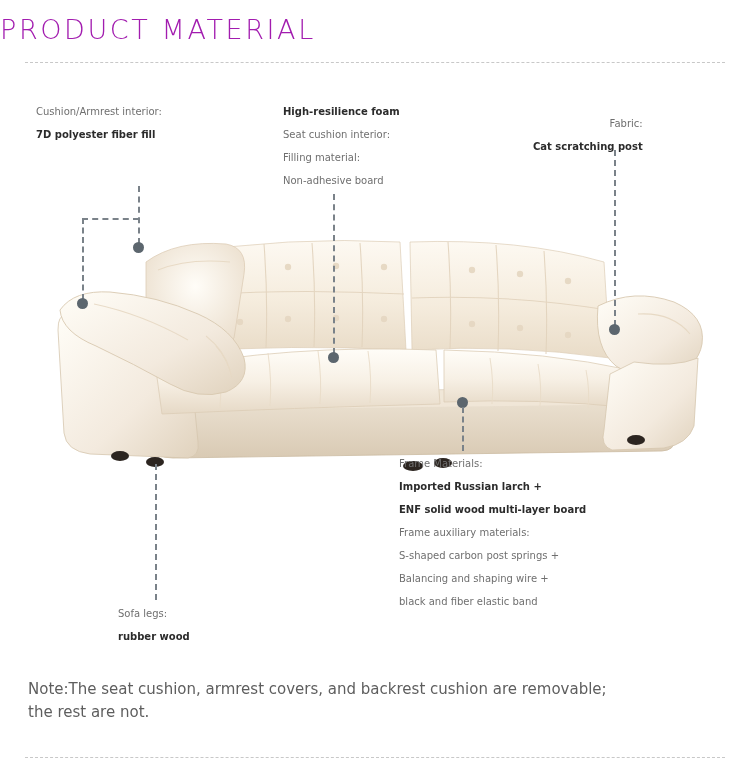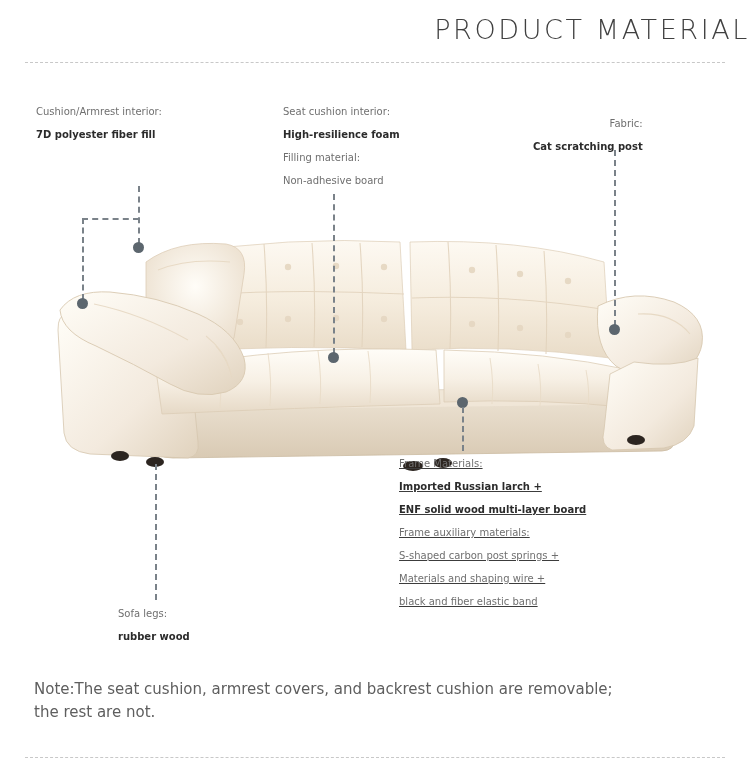--- a/index.html
+++ b/index.html
@@ -15,25 +15,25 @@
     overflow: hidden;
     color: #3c3c3c;
   }
 
   
   .page-title {
     position: absolute;
     top: 14px;
     left: 0;
     width: 750px;
-    text-align: right;
+    text-align: left;
     font-size: 27px;
     font-weight: 300;
     letter-spacing: 2.6px;
-    color: #404040;
+    color: #a21caf;
     font-family: "DejaVu Sans", sans-serif;
     white-space: nowrap;
   }
   .divider {
     position: absolute;
     left: 25px;
     width: 700px;
     height: 0;
     border-top: 1px dashed #c8c8c8;
   }
@@ -52,21 +52,21 @@
     font-family: "DejaVu Sans", sans-serif;
   }
   .callout .line.strong {
     font-weight: 700;
     color: #2b2b2b;
   }
 
   #callout-cushion { left: 36px; top: 100px; }
   #callout-seat    { left: 283px; top: 100px; }
   #callout-fabric  { left: 533px; top: 112px; text-align: right; }
-  #callout-frame   { left: 399px; top: 452px; text-decoration: underline; }
+  #callout-frame   { left: 399px; top: 452px; }
   #callout-legs    { left: 118px; top: 602px; }
 
   
   .lead-v {
     position: absolute;
     width: 0;
     border-left: 2px dashed #7a8289;
   }
   .lead-h {
     position: absolute;
@@ -84,21 +84,20 @@
   
   .note {
     position: absolute;
     left: 28px;
     top: 678px;
     width: 700px;
     font-size: 15px;
     line-height: 23px;
     color: #5e5e5e;
     font-family: "DejaVu Sans", sans-serif;
-    margin-left: 6px;
   }
 
   
   #sofa-image {
     position: absolute;
     left: 38px;
     top: 218px;
     width: 680px;
     height: 255px;
   }
@@ -237,38 +236,38 @@
 <div class="lead-v" style="left:462px; top:407px; height:44px;"></div>
 
 <div class="lead-v" style="left:155px; top:464px; height:136px;"></div>
 
 <div class="callout" id="callout-cushion">
   <div class="line">Cushion/Armrest interior:</div>
   <div class="line strong">7D polyester fiber fill</div>
 </div>
 
 <div class="callout" id="callout-seat">
+  <div class="line strong">High-resilience foam</div>
   <div class="line">Seat cushion interior:</div>
-  <div class="line strong">High-resilience foam</div>
   <div class="line">Filling material:</div>
   <div class="line">Non-adhesive board</div>
 </div>
 
 <div class="callout" id="callout-fabric">
   <div class="line">Fabric:</div>
   <div class="line strong">Cat scratching post</div>
 </div>
 
 <div class="callout" id="callout-frame">
   <div class="line">Frame Materials:</div>
   <div class="line strong">Imported Russian larch +</div>
   <div class="line strong">ENF solid wood multi-layer board</div>
   <div class="line">Frame auxiliary materials:</div>
   <div class="line">S-shaped carbon post springs +</div>
-  <div class="line">Materials and shaping wire +</div>
+  <div class="line">Balancing and shaping wire +</div>
   <div class="line">black and fiber elastic band</div>
 </div>
 
 <div class="callout" id="callout-legs">
   <div class="line">Sofa legs:</div>
   <div class="line strong">rubber wood</div>
 </div>
 
 <div class="note">
   <div>Note:The seat cushion, armrest covers, and backrest cushion are removable;</div>

